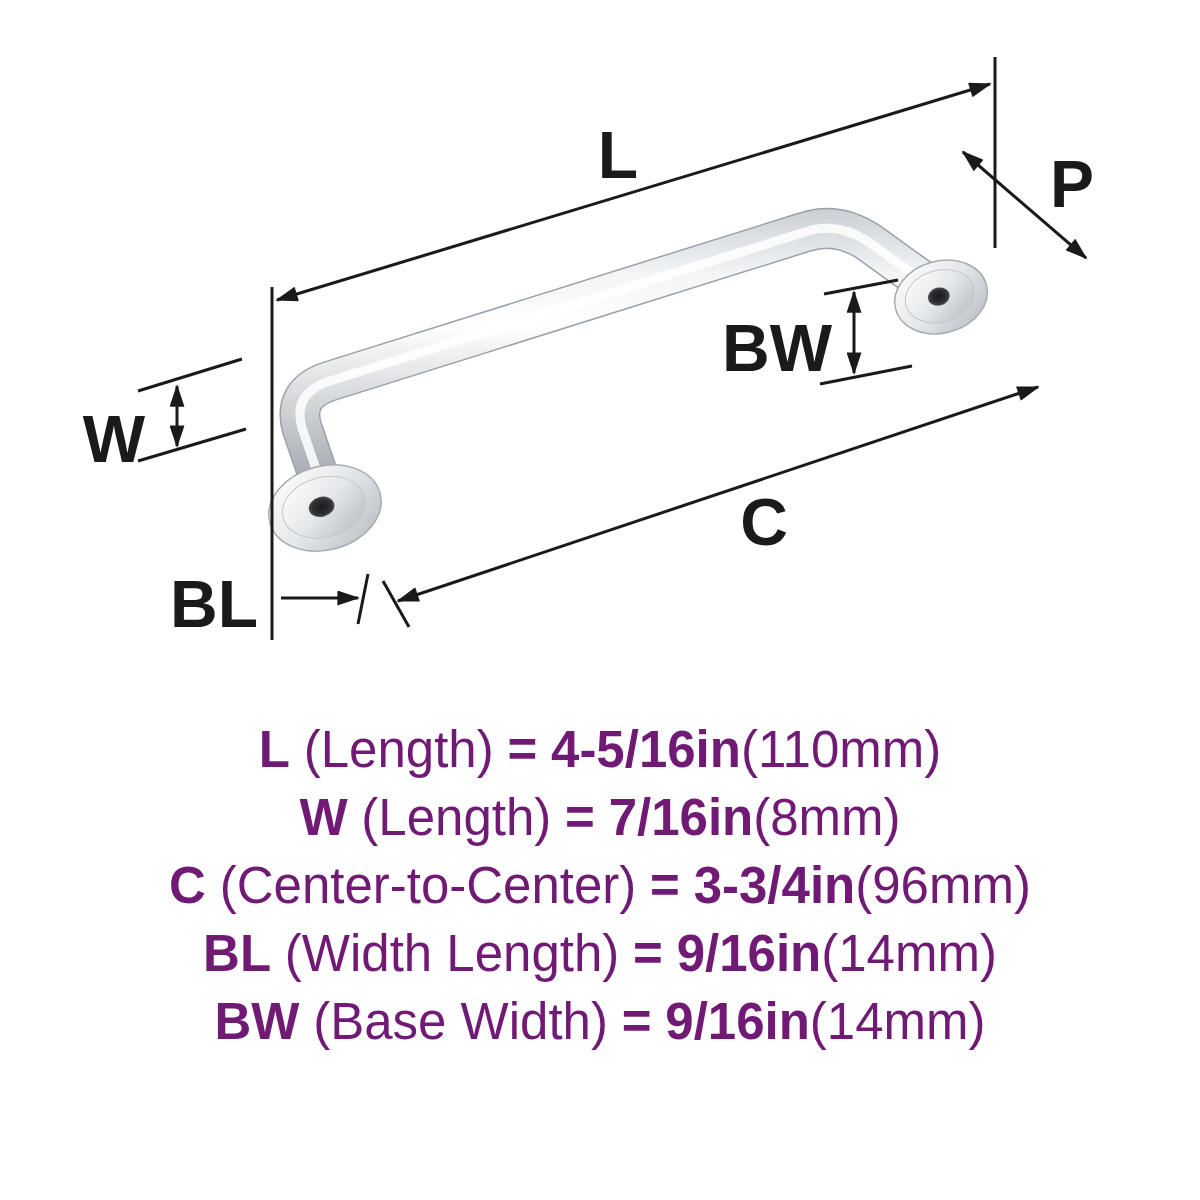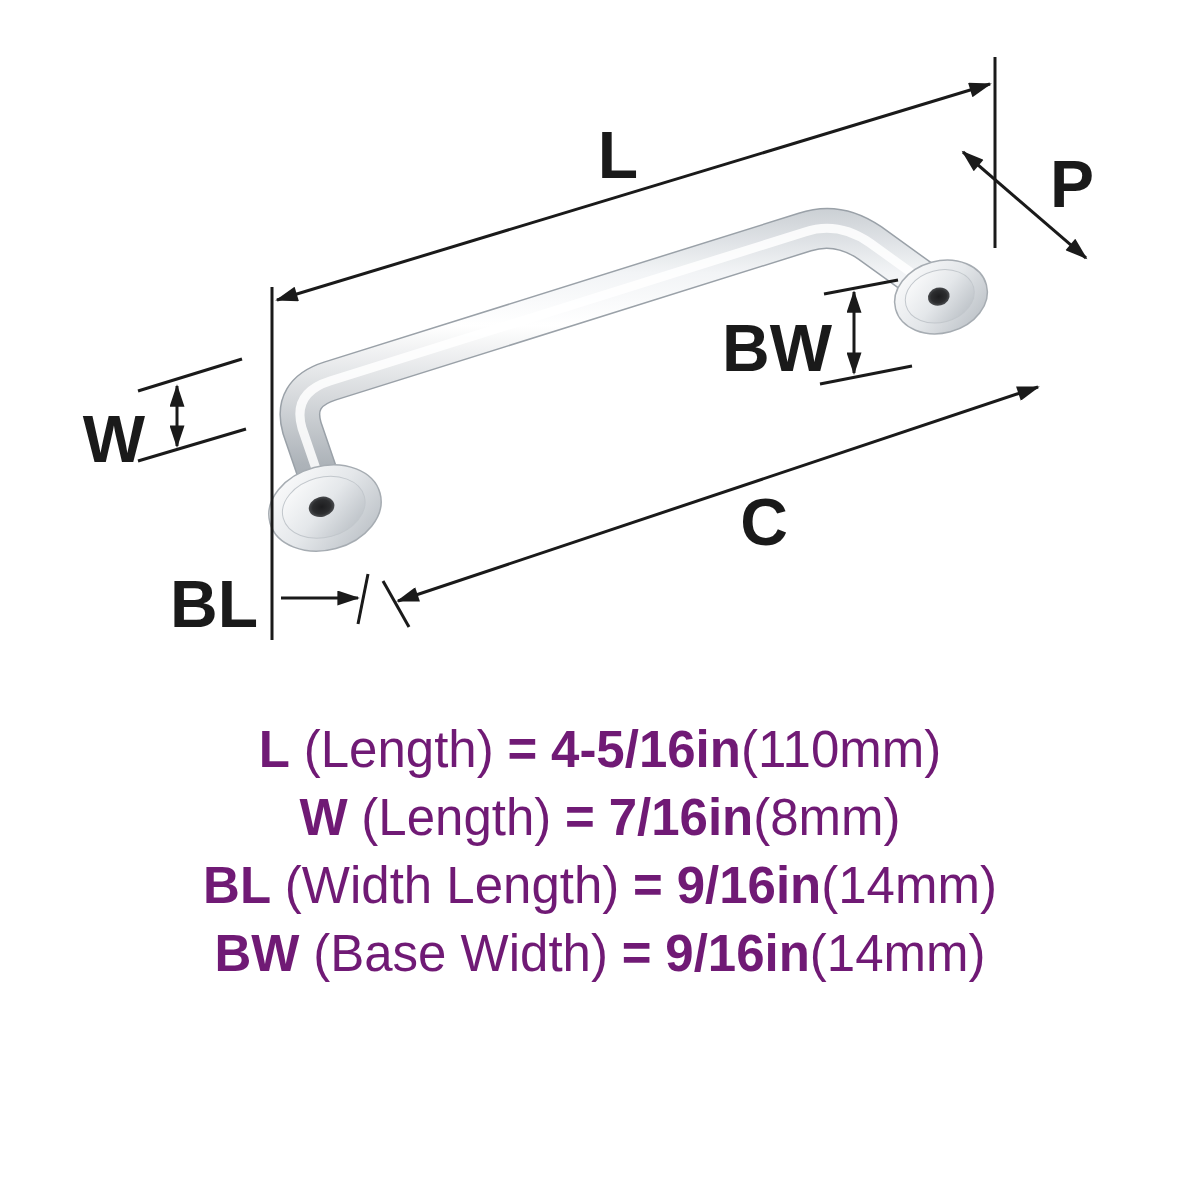--- a/index.html
+++ b/index.html
@@ -91,17 +91,18 @@
         <text x="777" y="371">BW</text>
         <text x="764" y="545">C</text>
         <text x="214" y="627">BL</text>
       </g>
     </svg>
   </div>
 
   <div class="legend">
     <div class="legend-row"><span class="lg-b s-abbr">L</span><span class="lg-r s-name">(Length)</span><span class="lg-b s-eq">=</span><span class="lg-b s-val">4-5/16in</span><span class="lg-r s-met">(110mm)</span></div>
     <div class="legend-row"><span class="lg-b s-abbr">W</span><span class="lg-r s-name">(Length)</span><span class="lg-b s-eq">=</span><span class="lg-b s-val">7/16in</span><span class="lg-r s-met">(8mm)</span></div>
+    <div class="legend-row"><span class="lg-b s-abbr">C</span><span class="lg-r s-name">(Center-to-Center)</span><span class="lg-b s-eq">=</span><span class="lg-b s-val">3-3/4in</span><span class="lg-r s-met">(96mm)</span></div>
     <div class="legend-row"><span class="lg-b s-abbr">BL</span><span class="lg-r s-name">(Width Length)</span><span class="lg-b s-eq">=</span><span class="lg-b s-val">9/16in</span><span class="lg-r s-met">(14mm)</span></div>
     <div class="legend-row"><span class="lg-b s-abbr">BW</span><span class="lg-r s-name">(Base Width)</span><span class="lg-b s-eq">=</span><span class="lg-b s-val">9/16in</span><span class="lg-r s-met">(14mm)</span></div>
   </div>
 
 </div>
 
 </body></html>

